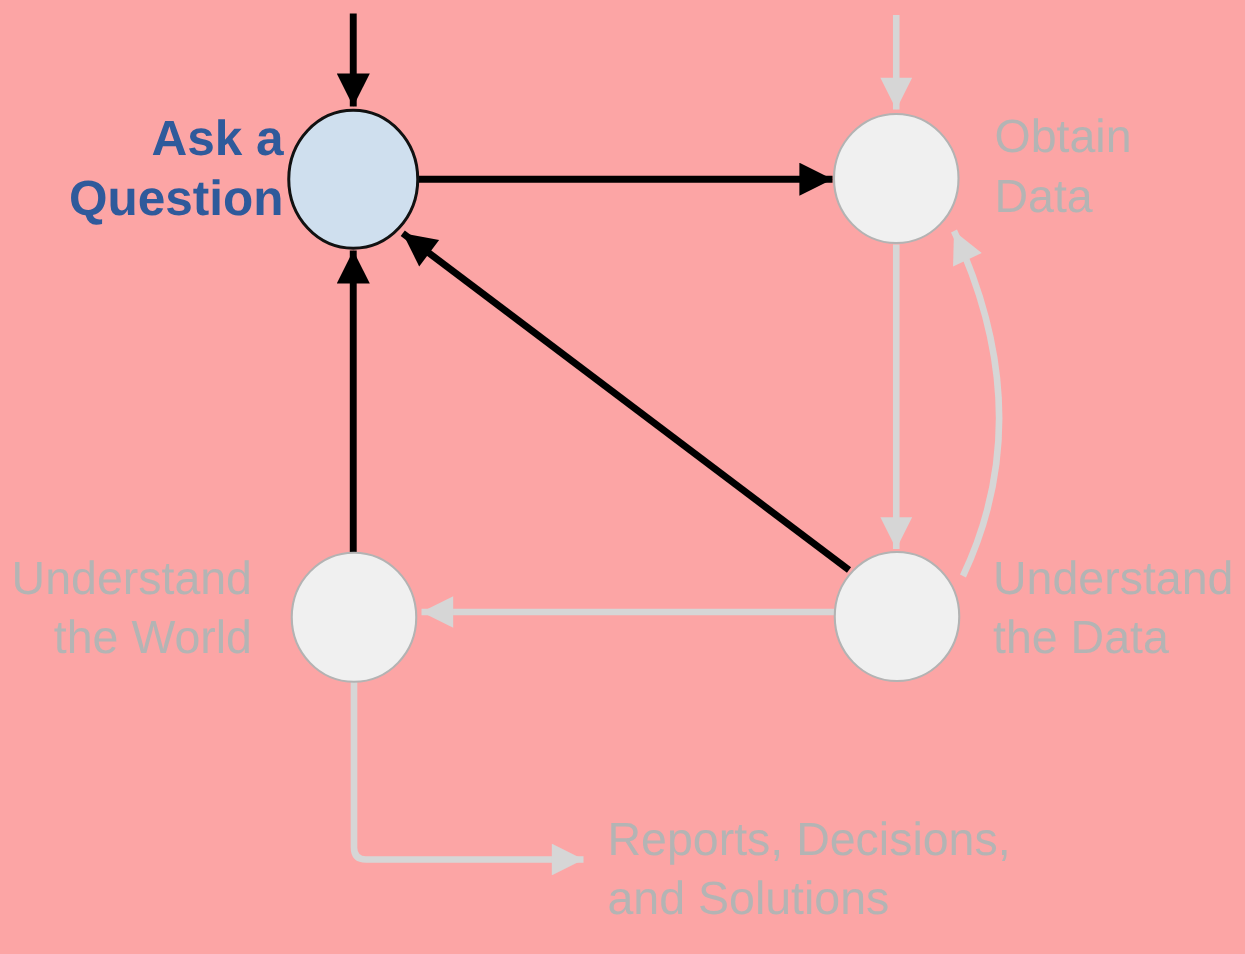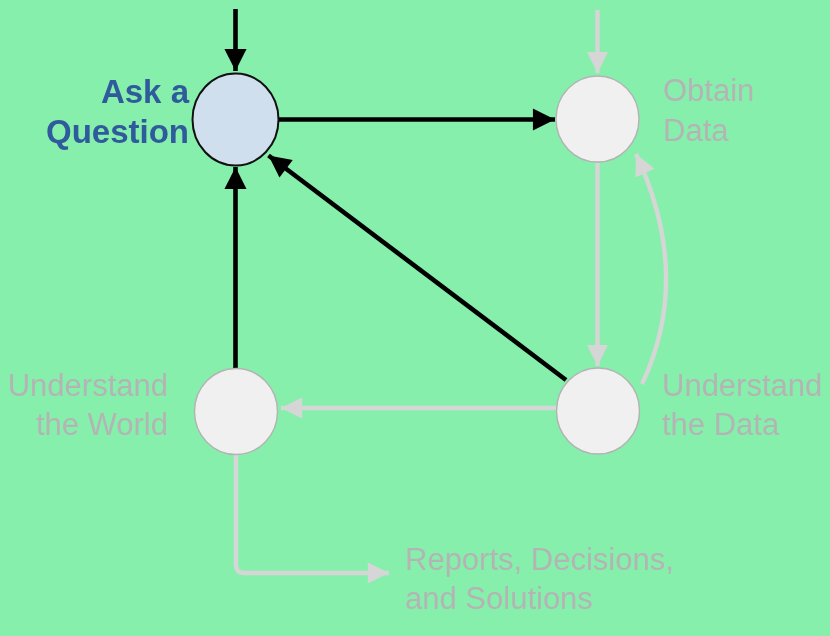--- a/index.html
+++ b/index.html
@@ -4,21 +4,21 @@
 <style>
   html, body {
     margin: 0;
     padding: 0;
     background: #ffffff;
   }
   .canvas {
     position: relative;
     width: 830px;
     height: 636px;
-    background: #86efac;
+    background: #fca5a5;
     overflow: hidden;
   }
   svg { display: block; }
   text {
     font-family: "Liberation Sans", sans-serif;
   }
   .edge-active {
     stroke: #000000;
     stroke-width: 4.6;
     fill: none;

